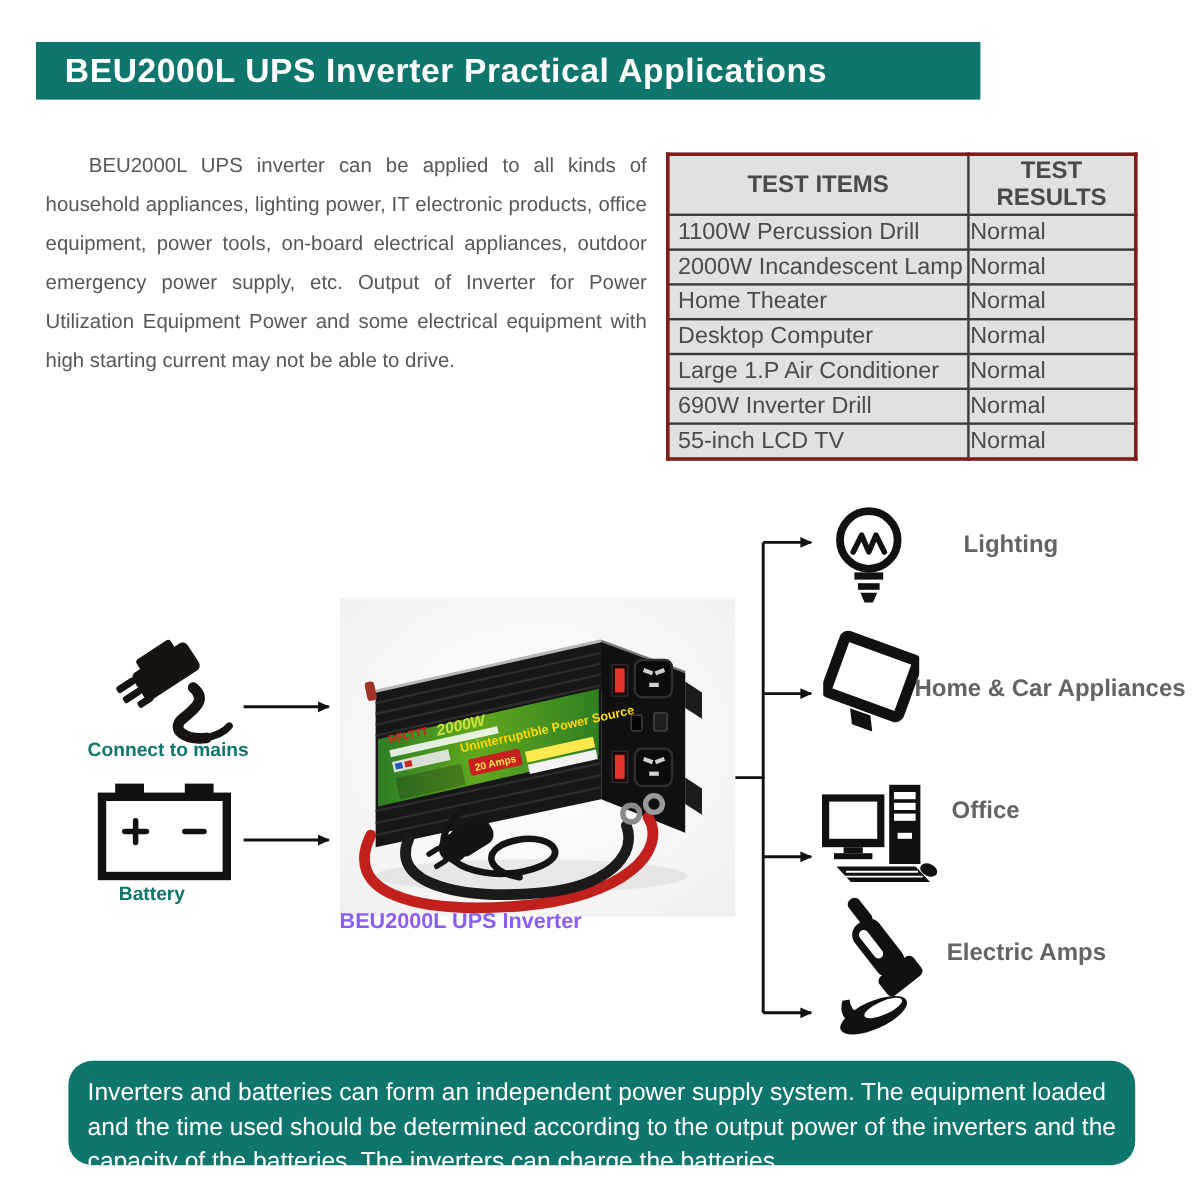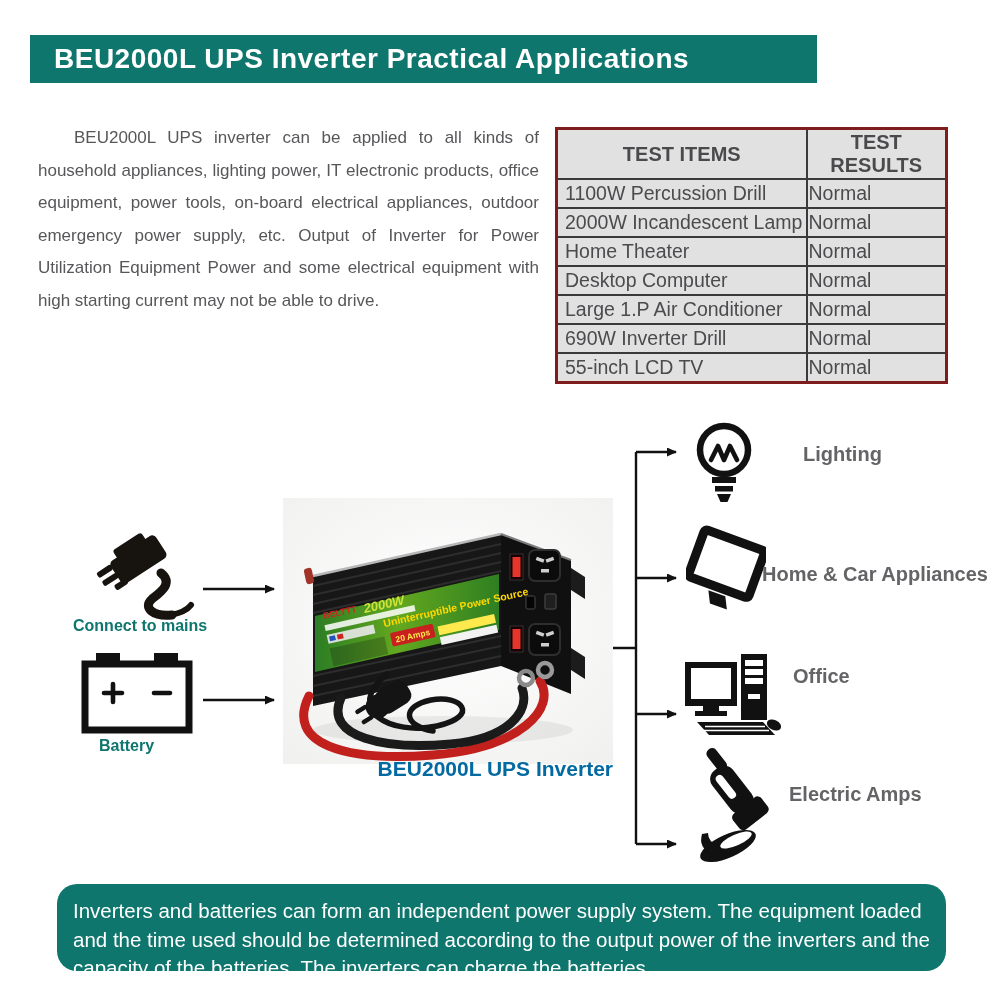--- a/index.html
+++ b/index.html
@@ -28,22 +28,22 @@
   #test-table td.result{width:140px;text-align:left;}
   #test-table th.c1{width:250px;} #test-table th.c2{width:140px;}
 
   
   #section-heading{left:42px;top:423px;font-size:23px;font-weight:bold;color:#d22028;}
 
   
   .dia-label{font-size:16px;font-weight:bold;color:#0f766e;}
   #connect-label{left:73px;top:617px;}
   #battery-label{left:99px;top:737px;}
-  #product-caption{left:283px;top:757px;width:330px;text-align:right;font-size:21px;
-                   font-weight:bold;color:#0369a1;}
+  #product-caption{left:283px;top:757px;width:330px;text-align:left;font-size:18px;
+                   font-weight:bold;color:#8b5cf6;}
   .load-label{font-size:20px;font-weight:bold;color:#646467;}
   #load-label-0{left:791px;top:443px;margin-left:12px;}
   #load-label-1{left:762px;top:563px;}
   #load-label-2{left:793px;top:665px;}
   #load-label-3{left:789px;top:783px;}
 
   svg{display:block;}
 </style>
 </head>
 <body>

